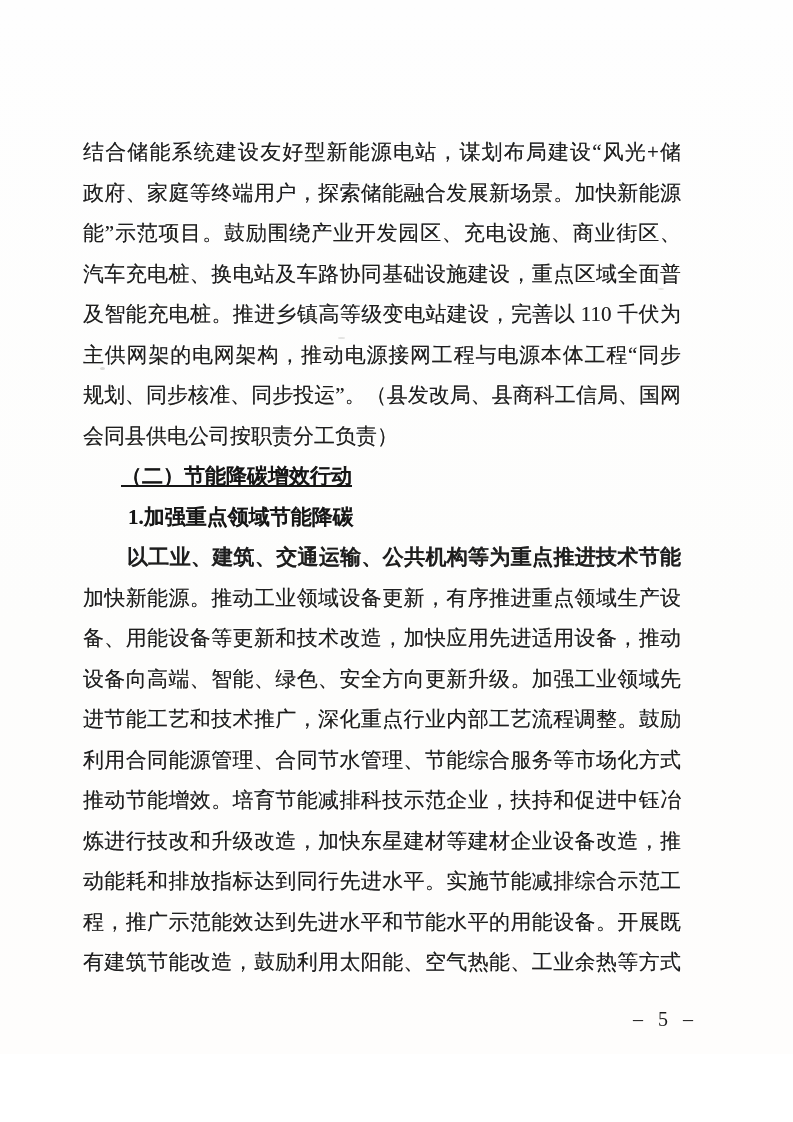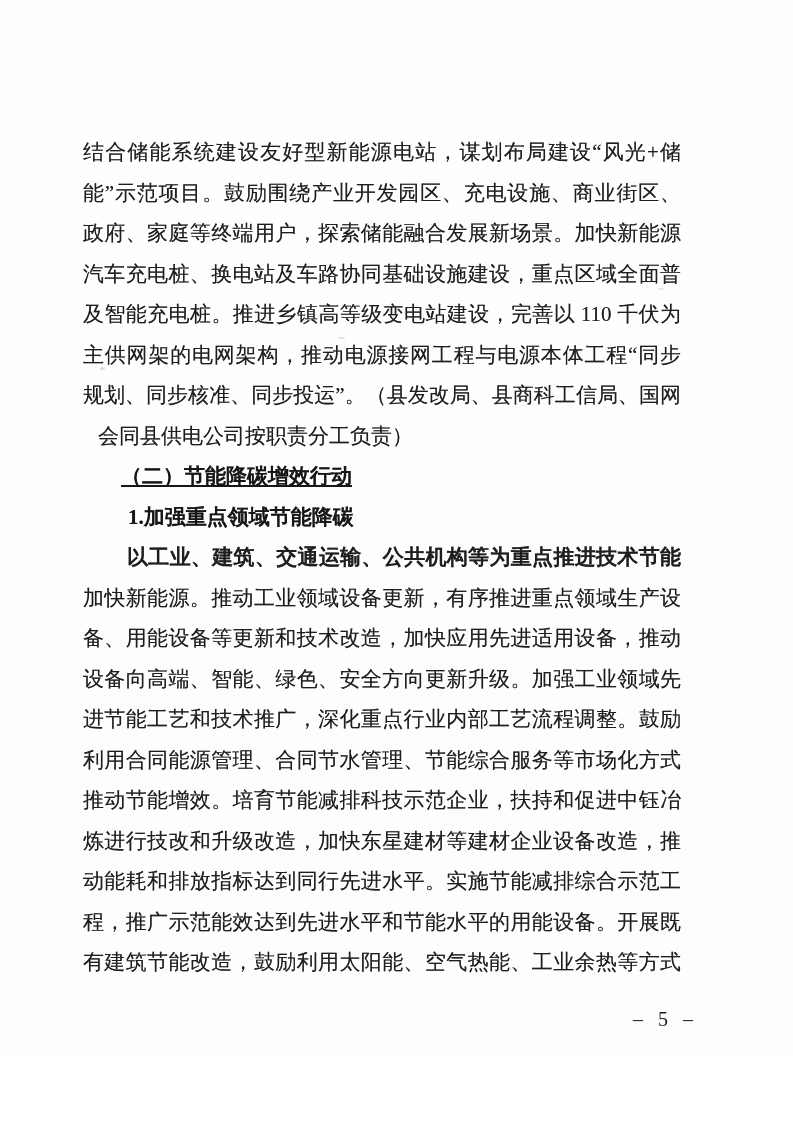--- a/index.html
+++ b/index.html
@@ -35,21 +35,20 @@
     text-align-last: justify;
     text-justify: inter-character;
     overflow: hidden;
     white-space: normal;
     color: #1e1e1e;
     text-shadow: 0 0 0.4px rgba(30,30,30,0.55);
   }
   .line.noj {
     text-align: right;
     text-align-last: left;
-    margin-left: 15px;
   }
   .line.heading {
     font-weight: 700;
     text-align: left;
     text-align-last: left;
     color: #161616;
   }
   .line.heading.h-paren { text-indent: 38px; text-decoration: underline; }
   .line.heading.h-num   { text-indent: 45px; }
   .line.first-indent    { text-indent: 44px; font-weight: bold; }
@@ -76,22 +75,22 @@
   .speck.s4 { left: 658px; top: 288px; width: 6px; height: 2px; opacity: 0.5; }
 </style>
 </head>
 <body>
 
 <div class="page">
 
   <div class="text-block">
 
     <p class="line">结合储能系统建设友好型新能源电站，谋划布局建设“风光+储</p>
+    <p class="line">政府、家庭等终端用户，探索储能融合发展新场景。加快新能源</p>
     <p class="line">能”示范项目。鼓励围绕产业开发园区、充电设施、商业街区、</p>
-    <p class="line">政府、家庭等终端用户，探索储能融合发展新场景。加快新能源</p>
     <p class="line">汽车充电桩、换电站及车路协同基础设施建设，重点区域全面普</p>
     <p class="line">及智能充电桩。推进乡镇高等级变电站建设，完善以 110 千伏为</p>
     <p class="line">主供网架的电网架构，推动电源接网工程与电源本体工程“同步</p>
     <p class="line">规划、同步核准、同步投运”。（县发改局、县商科工信局、国网</p>
     <p class="line noj">会同县供电公司按职责分工负责）</p>
 
     <p class="line heading h-paren">（二）节能降碳增效行动</p>
     <p class="line heading h-num">1.加强重点领域节能降碳</p>
 
     <p class="line first-indent">以工业、建筑、交通运输、公共机构等为重点推进技术节能</p>

